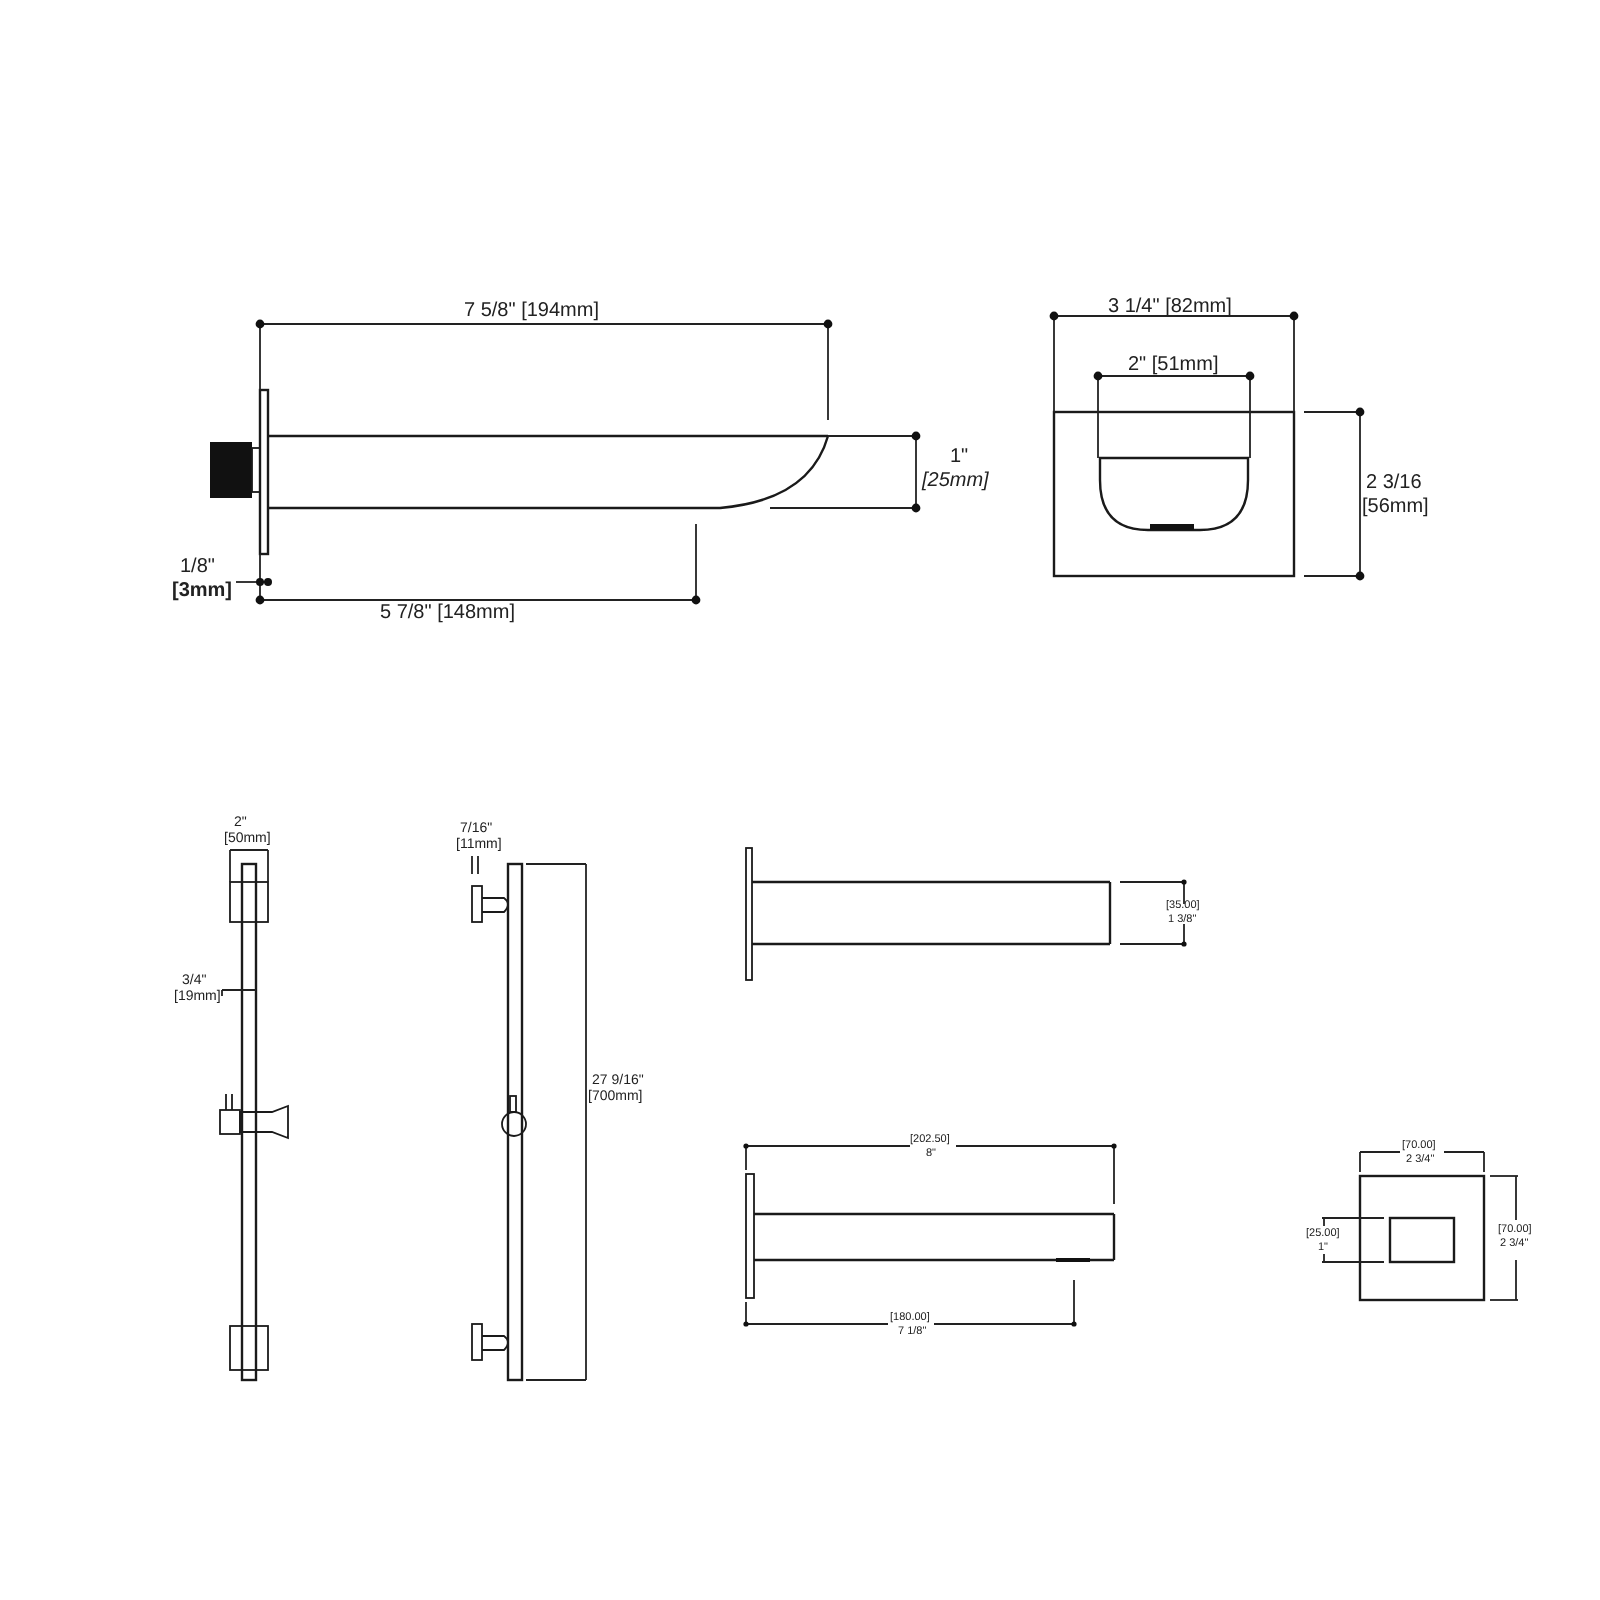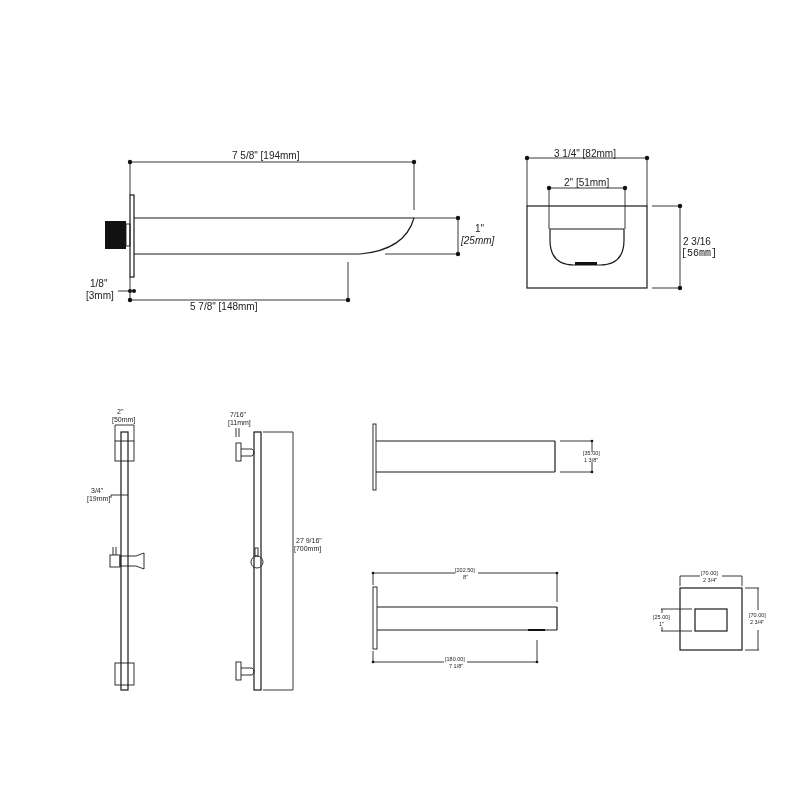--- a/index.html
+++ b/index.html
@@ -166,28 +166,28 @@
     <line x1="661" y1="609" x2="692" y2="609" class="dim"></line>
     <line x1="661" y1="631" x2="692" y2="631" class="dim"></line>
     <line x1="662" y1="609" x2="662" y2="613" class="dim"></line>
     <line x1="662" y1="627" x2="662" y2="631" class="dim"></line>
   </g>
 </svg>
 
 <div class="lbl lg" style="left:232px;top:150px;">7 5/8" [194mm]</div>
 <div class="lbl lg" style="left:190px;top:301px;">5 7/8" [148mm]</div>
 <div class="lbl lg" style="left:90px;top:278px;">1/8"</div>
-<div class="lbl lg" style="left:86px;top:290px;">[3mm]</div>
+<div class="lbl lg" style="left:86px;top:290px;font-weight:bold;">[3mm]</div>
 <div class="lbl lg" style="left:475px;top:223px;">1"</div>
 <div class="lbl lg" style="left:461px;top:235px;font-style:italic;">[25mm]</div>
 
 <div class="lbl lg" style="left:554px;top:148px;">3 1/4" [82mm]</div>
 <div class="lbl lg" style="left:564px;top:177px;">2" [51mm]</div>
 <div class="lbl lg" style="left:683px;top:236px;">2 3/16</div>
-<div class="lbl lg" style="left:681px;top:248px;font-family:Liberation Mono, monospace;">[56mm]</div>
+<div class="lbl lg" style="left:681px;top:248px;">[56mm]</div>
 
 <div class="lbl md" style="left:117px;top:408px;">2"</div>
 <div class="lbl md" style="left:112px;top:416px;">[50mm]</div>
 <div class="lbl md" style="left:91px;top:487px;">3/4"</div>
 <div class="lbl md" style="left:87px;top:495px;">[19mm]</div>
 
 <div class="lbl md" style="left:230px;top:411px;">7/16"</div>
 <div class="lbl md" style="left:228px;top:419px;">[11mm]</div>
 <div class="lbl md" style="left:296px;top:537px;">27 9/16"</div>
 <div class="lbl md" style="left:294px;top:545px;">[700mm]</div>

